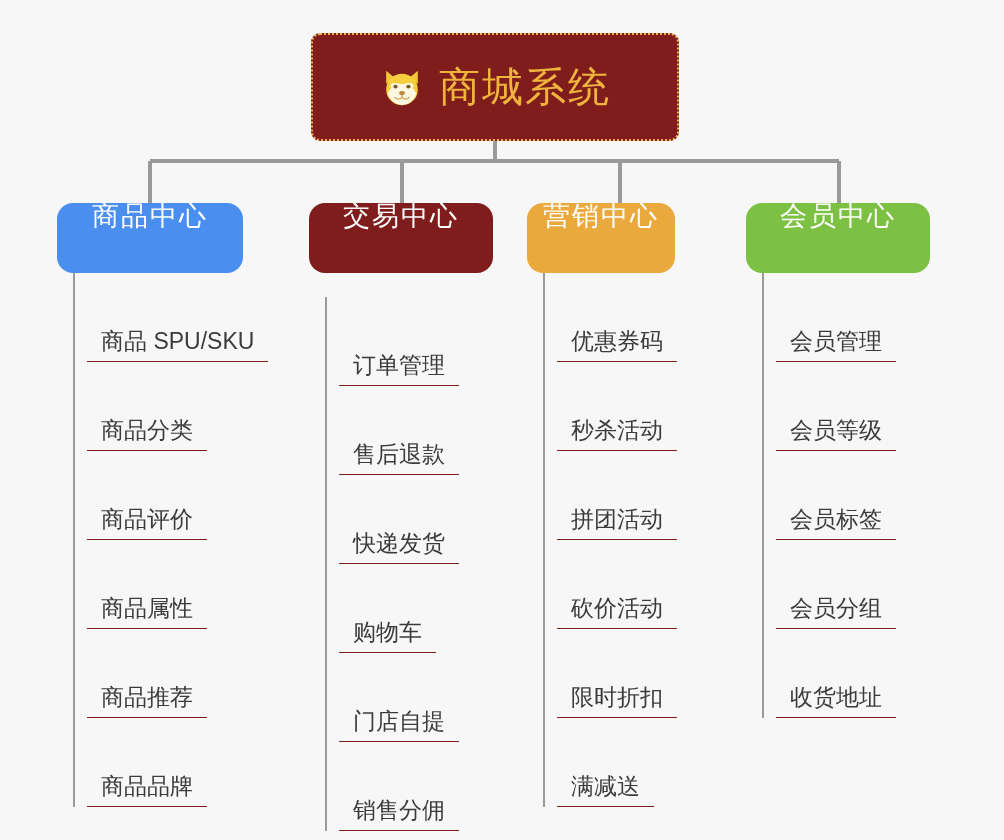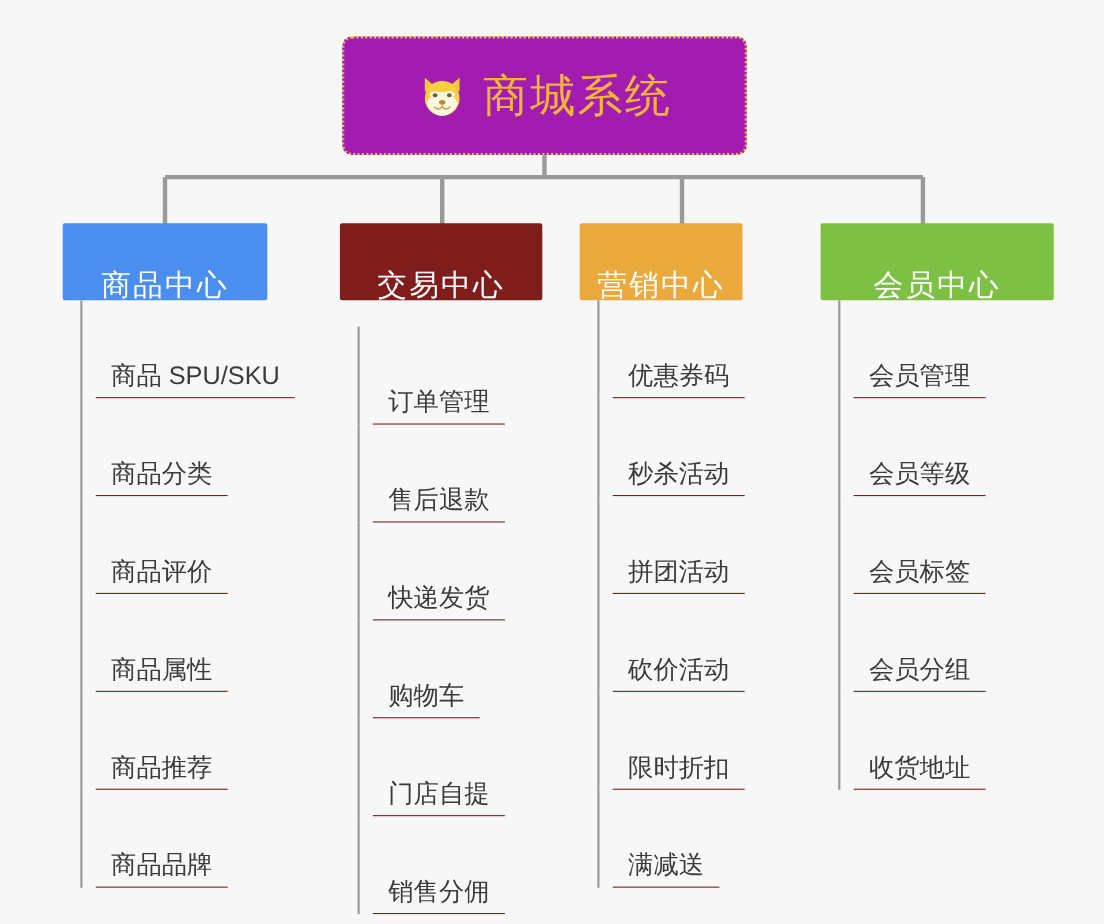--- a/index.html
+++ b/index.html
@@ -15,21 +15,21 @@
     position:absolute;inset:0;
     width:1004px;height:840px;
   }
 
   
   .root-node{
     position:absolute;
     left:311px;top:33px;
     width:368px;height:108px;
     box-sizing:border-box;
-    background:#a21caf;
+    background:#7f1d1d;
     border:2px dotted #edb256;
     border-radius:9px;
     display:flex;align-items:center;justify-content:center;
     gap:14px;
   }
   .root-emoji{
     width:46px;height:46px;
     flex:0 0 auto;
     display:block;
     margin-top:2px;
@@ -50,26 +50,26 @@
   }
 
   
   .branch{
     position:absolute;
     top:203px;
   }
   .branch-head{
     box-sizing:border-box;
     height:70px;
-    border-radius:2px;
+    border-radius:16px;
     color:#ffffff;
     font-size:27px;
     line-height:1;
     letter-spacing:2px;
-    display:flex;align-items:flex-end;justify-content:center;
+    display:flex;align-items:flex-start;justify-content:center;
     white-space:nowrap;
   }
 
   .leaf-list{
     position:relative;
     margin-top:0;
     padding:0;
     list-style:none;
   }
   .leaf{
@@ -106,21 +106,21 @@
 
   .branch-1{ left:309px; }
   .branch-1 .branch-head{ width:184px; }
   .branch-1 .leaf-list{ margin-left:16px;margin-top:24px; }
 
   .branch-2{ left:527px; }
   .branch-2 .branch-head{ width:148px; }
   .branch-2 .leaf-list{ margin-left:16px; }
 
   .branch-3{ left:746px; }
-  .branch-3 .branch-head{ width:212px; }
+  .branch-3 .branch-head{ width:184px; }
   .branch-3 .leaf-list{ margin-left:16px; }
 </style>
 </head>
 <body>
 
 <div id="mindmap">
 
   <svg id="connectors" viewBox="0 0 1004 840" width="1004" height="840" aria-hidden="true">
 
     <path d="M495,141 L495,161" stroke="#9a9a9a" stroke-width="4" fill="none"></path>

